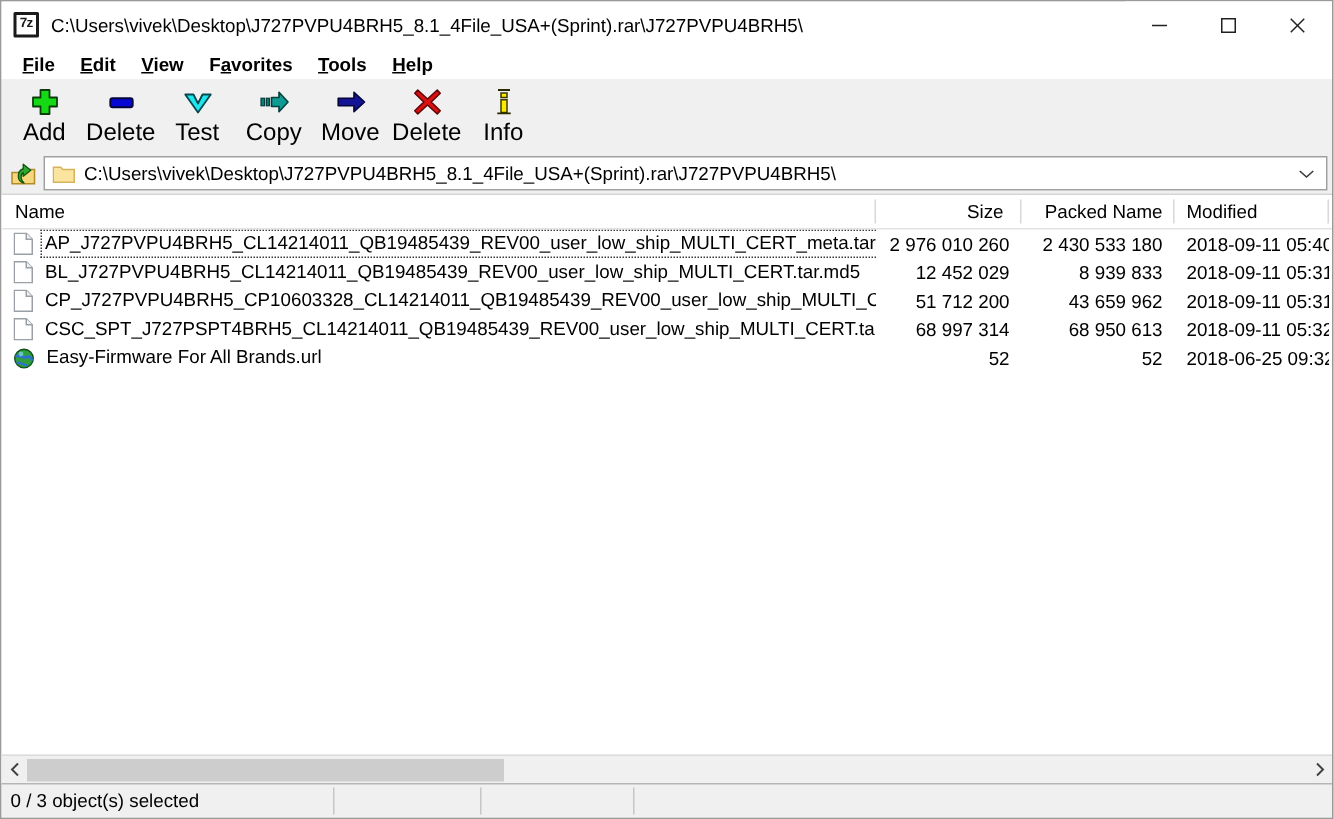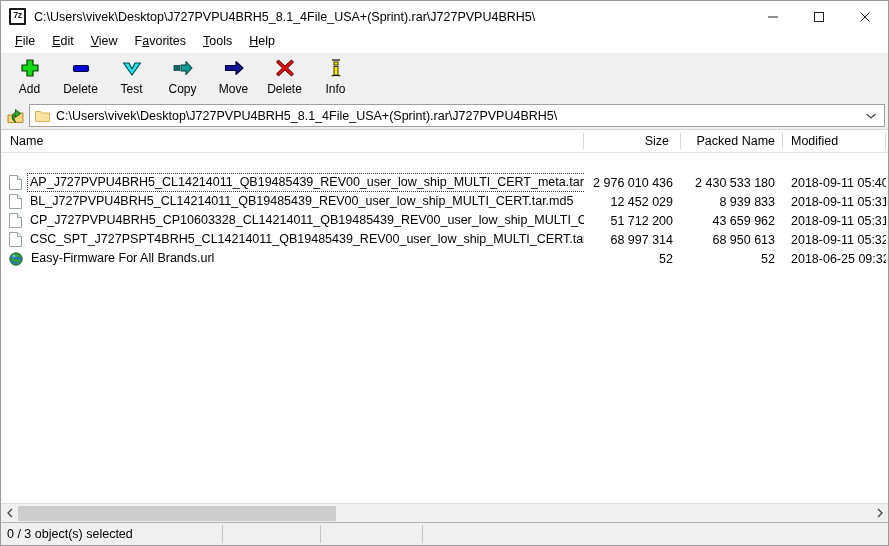--- a/index.html
+++ b/index.html
@@ -79,22 +79,24 @@
     justify-content: center;
     background: #ffffff;
   }
   .winbtn svg { display: block; }
 
   
   .menubar {
     height: 21px;
     background: #ffffff;
     display: flex;
+    align-items: center;
     padding-left: 6px;
     flex: 0 0 auto;
+    font-weight: bold;
   }
   .menu-item {
     padding: 2px 9px 2px 8px;
     font-size: 12.5px;
     color: #000000;
     white-space: nowrap;
   }
   .menu-item u { text-decoration: underline; }
 
   
@@ -117,21 +119,21 @@
     box-sizing: border-box;
   }
   .tbtn .ico {
     height: 24px;
     display: flex;
     align-items: center;
     justify-content: center;
     width: 100%;
   }
   .tbtn .lbl {
-    font-size: 12px;
+    font-size: 16px;
     color: #000000;
     line-height: 16px;
     margin-top: 1px;
     white-space: nowrap;
   }
 
   
   .addrbar {
     height: 27px;
     background: #f0f0f0;
@@ -182,21 +184,20 @@
 
   
   .listwrap {
     flex: 1 1 auto;
     background: #ffffff;
     border-top: 1px solid #d4d4d4;
     display: flex;
     flex-direction: column;
     overflow: hidden;
     position: relative;
-    gap: 20px;
   }
   .colheader {
     height: 22px;
     background: #ffffff;
     border-bottom: 1px solid #e3e3e3;
     display: flex;
     align-items: center;
     flex: 0 0 auto;
     position: relative;
   }
@@ -477,21 +478,21 @@
       <div class="row focused">
         <div class="cell c-name">
           <span class="fileicon">
             <svg width="13" height="15" viewBox="0 0 13 15">
               <path d="M0.5 0.5 H8.5 L12.5 4.5 V14.5 H0.5 Z" fill="#ffffff" stroke="#9aa0a6" stroke-width="1"></path>
               <path d="M8.5 0.5 V4.5 H12.5" fill="#f2f2f2" stroke="#9aa0a6" stroke-width="1"></path>
             </svg>
           </span>
           <span class="fname">AP_J727PVPU4BRH5_CL14214011_QB19485439_REV00_user_low_ship_MULTI_CERT_meta.tar.md5</span>
         </div>
-        <div class="cell c-size">2 976 010 436</div>
+        <div class="cell c-size">2 976 010 260</div>
         <div class="cell c-packed">2 430 533 180</div>
         <div class="cell c-mod">2018-09-11 05:40</div>
       </div>
 
       <div class="row">
         <div class="cell c-name">
           <span class="fileicon">
             <svg width="13" height="15" viewBox="0 0 13 15">
               <path d="M0.5 0.5 H8.5 L12.5 4.5 V14.5 H0.5 Z" fill="#ffffff" stroke="#9aa0a6" stroke-width="1"></path>
               <path d="M8.5 0.5 V4.5 H12.5" fill="#f2f2f2" stroke="#9aa0a6" stroke-width="1"></path>

